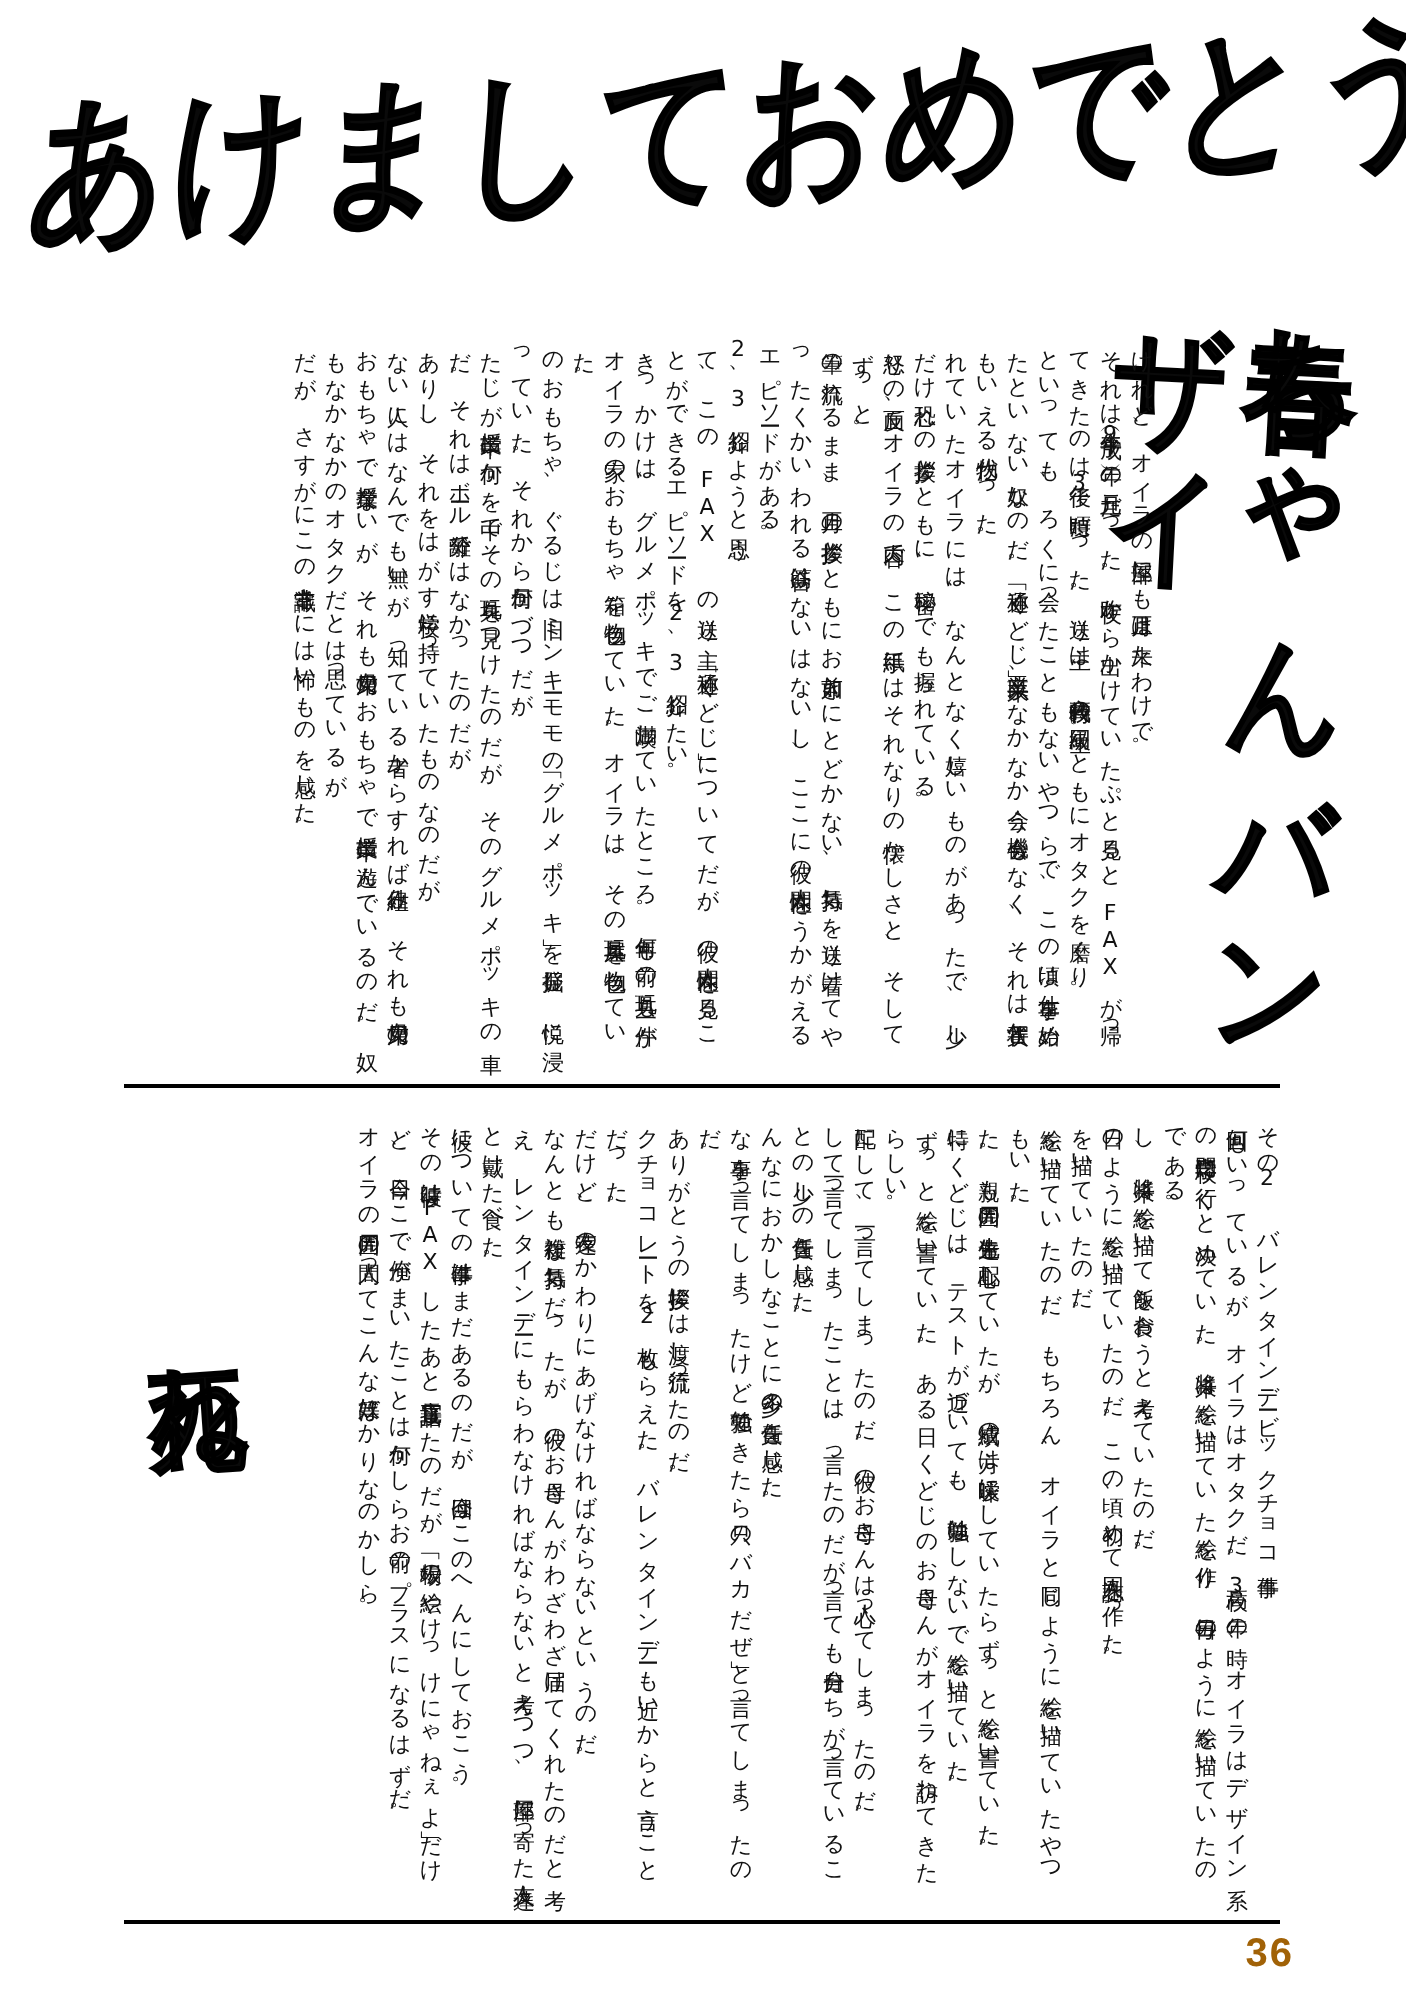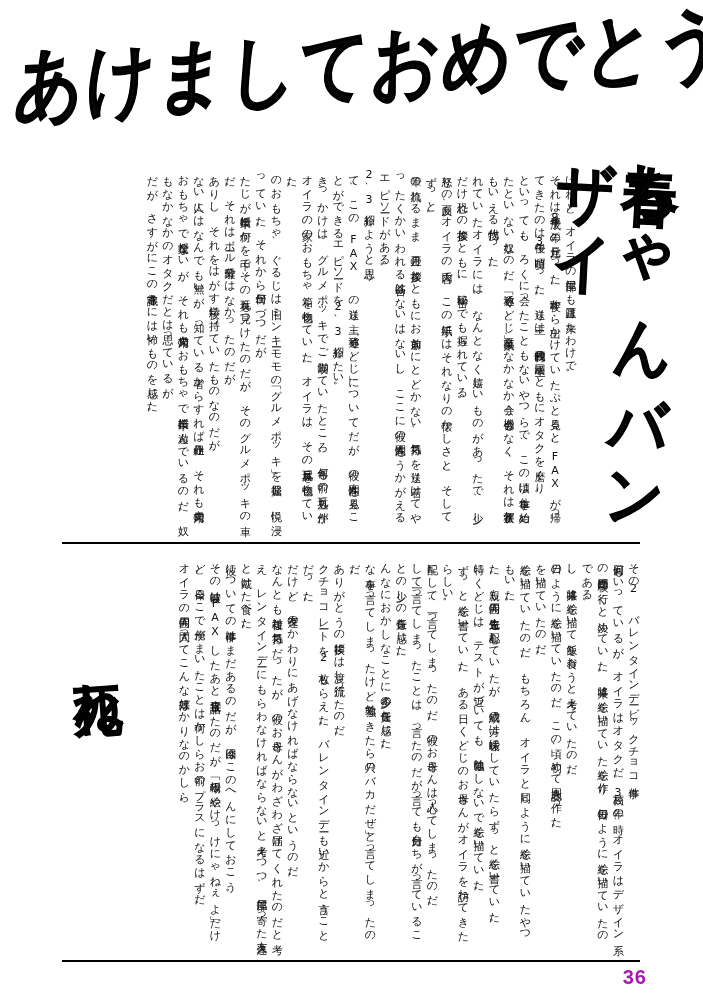--- a/index.html
+++ b/index.html
@@ -126,21 +126,21 @@
   }
 
   
   .page-number {
     position: absolute;
     right: 56px;
     top: 966px;
     font-family: "Liberation Sans", sans-serif;
     font-size: 20px;
     font-weight: bold;
-    color: #a21caf;
+    color: #a16207;
     letter-spacing: 1px;
   }
 </style>
 </head>
 <body>
 
 <div class="page">
 
   <div class="brush-title">
     <span class="chunk-a">あけましておめでとう</span>

